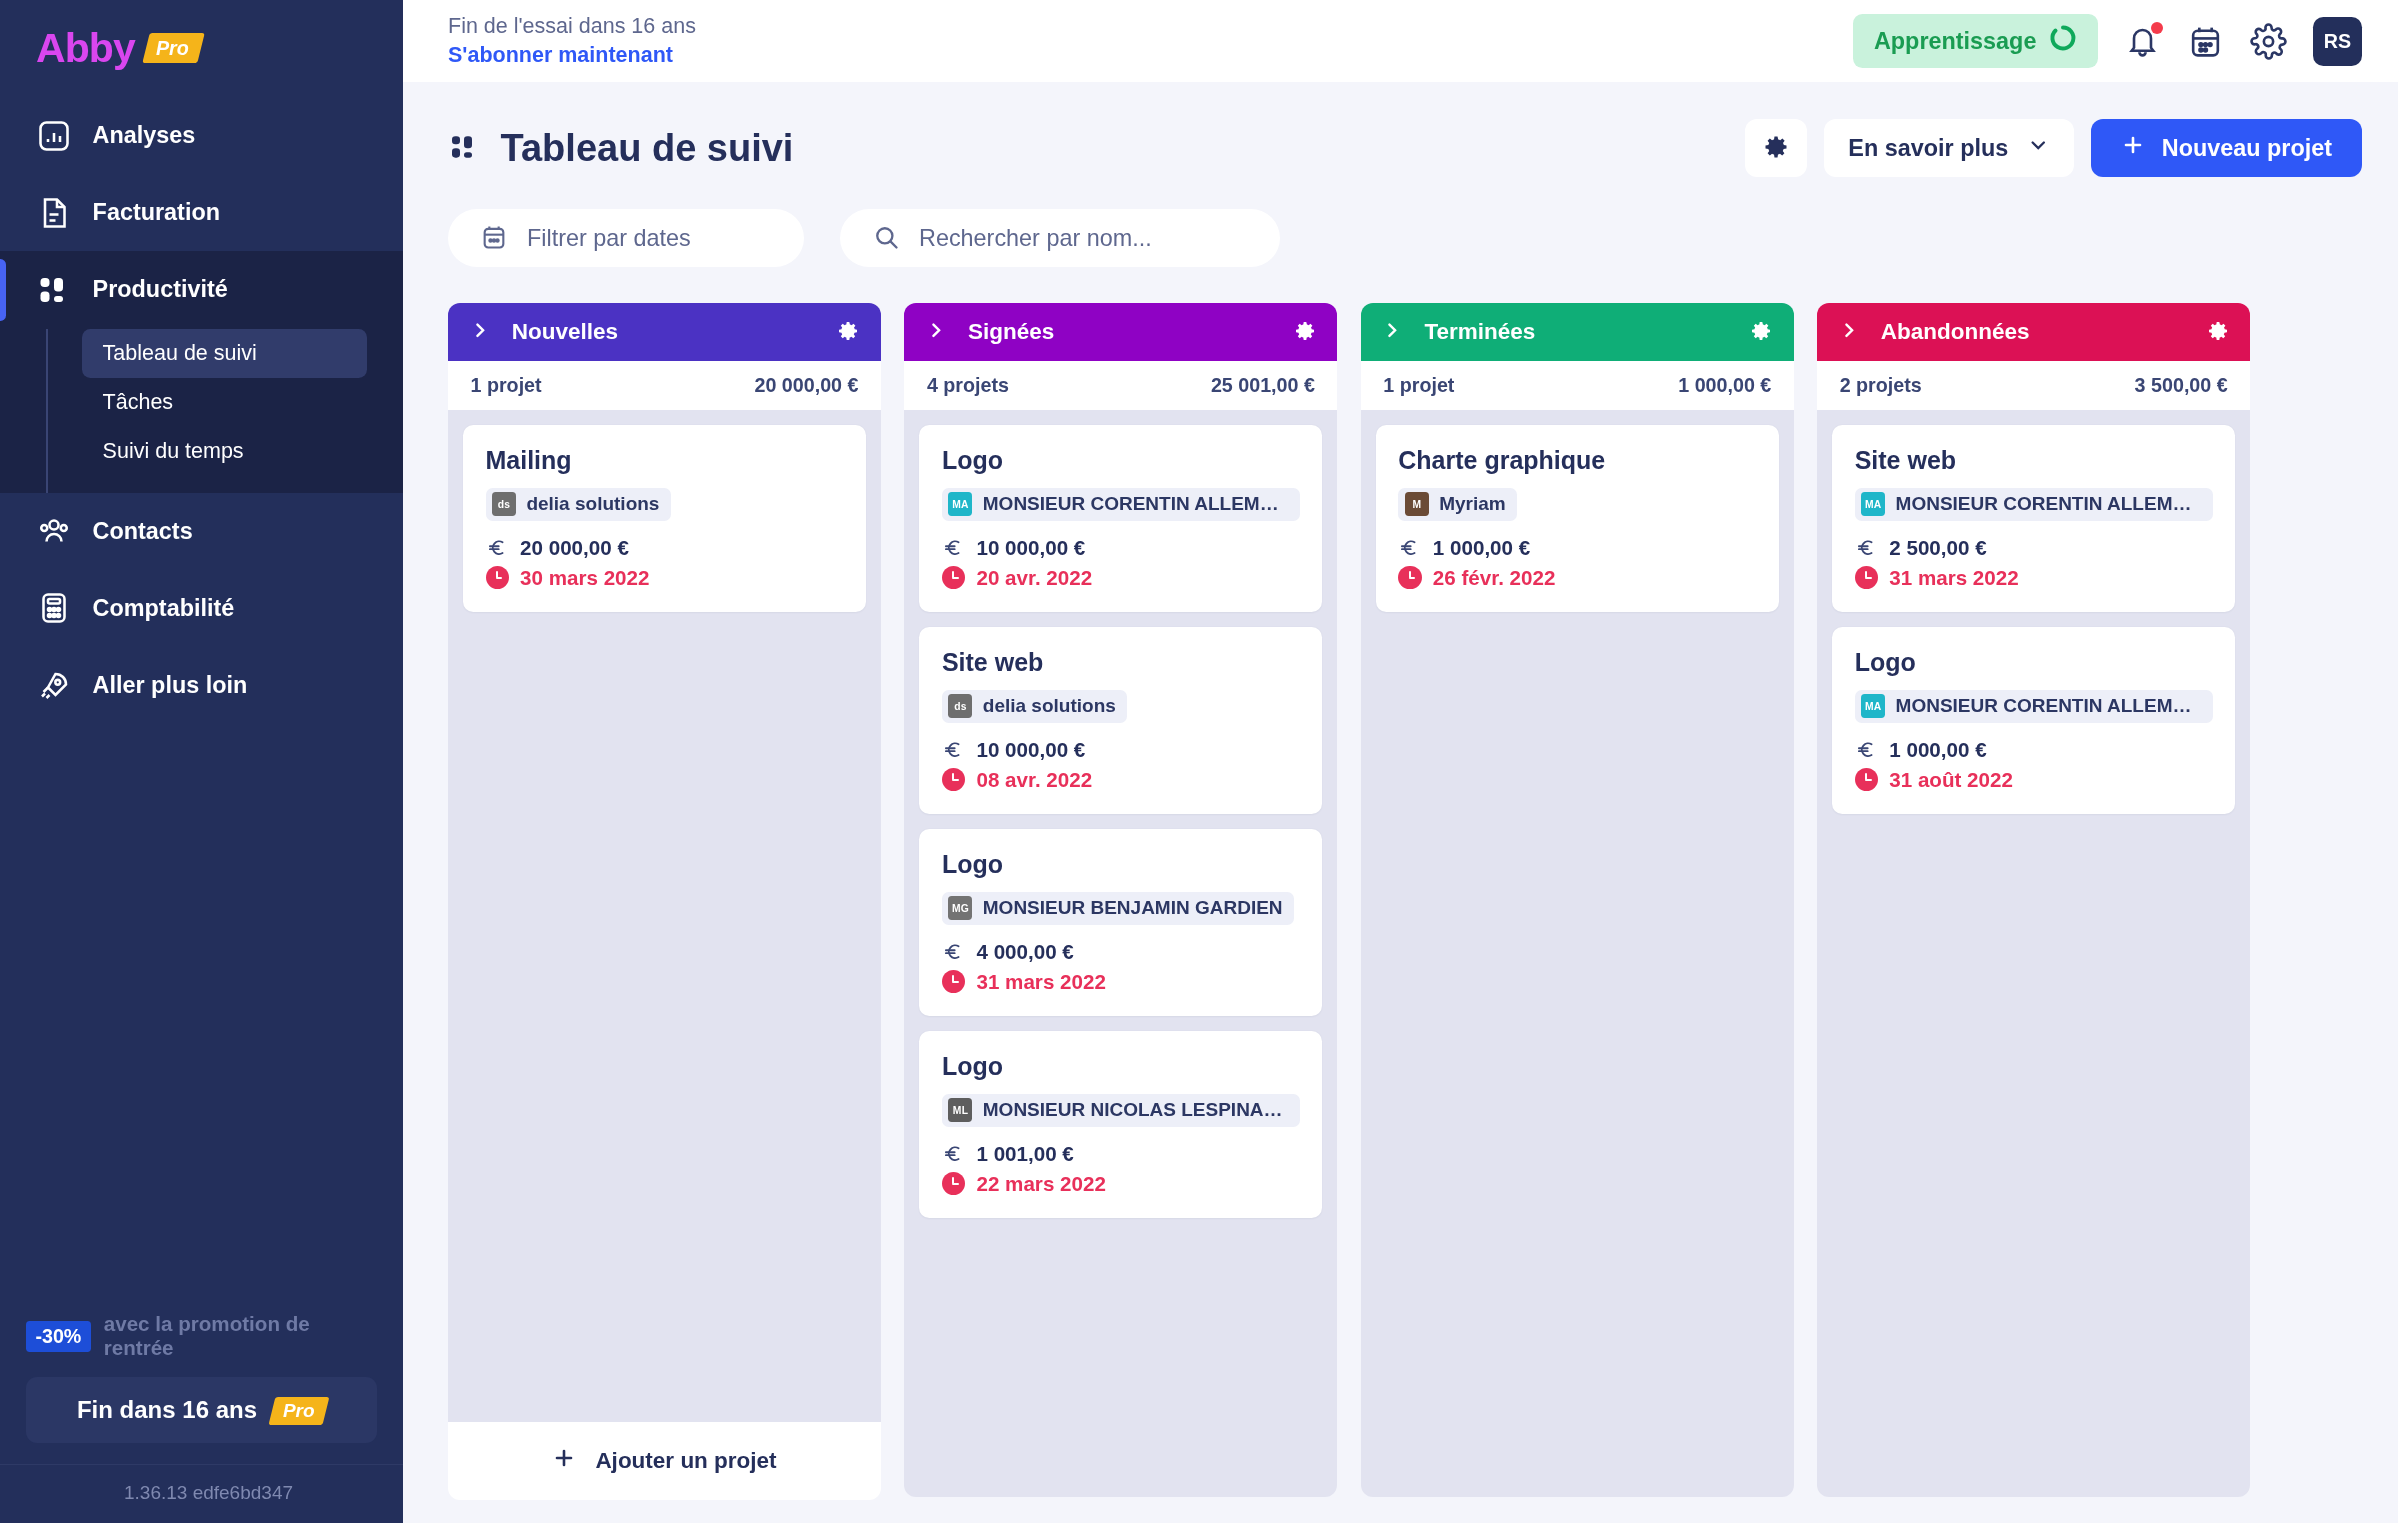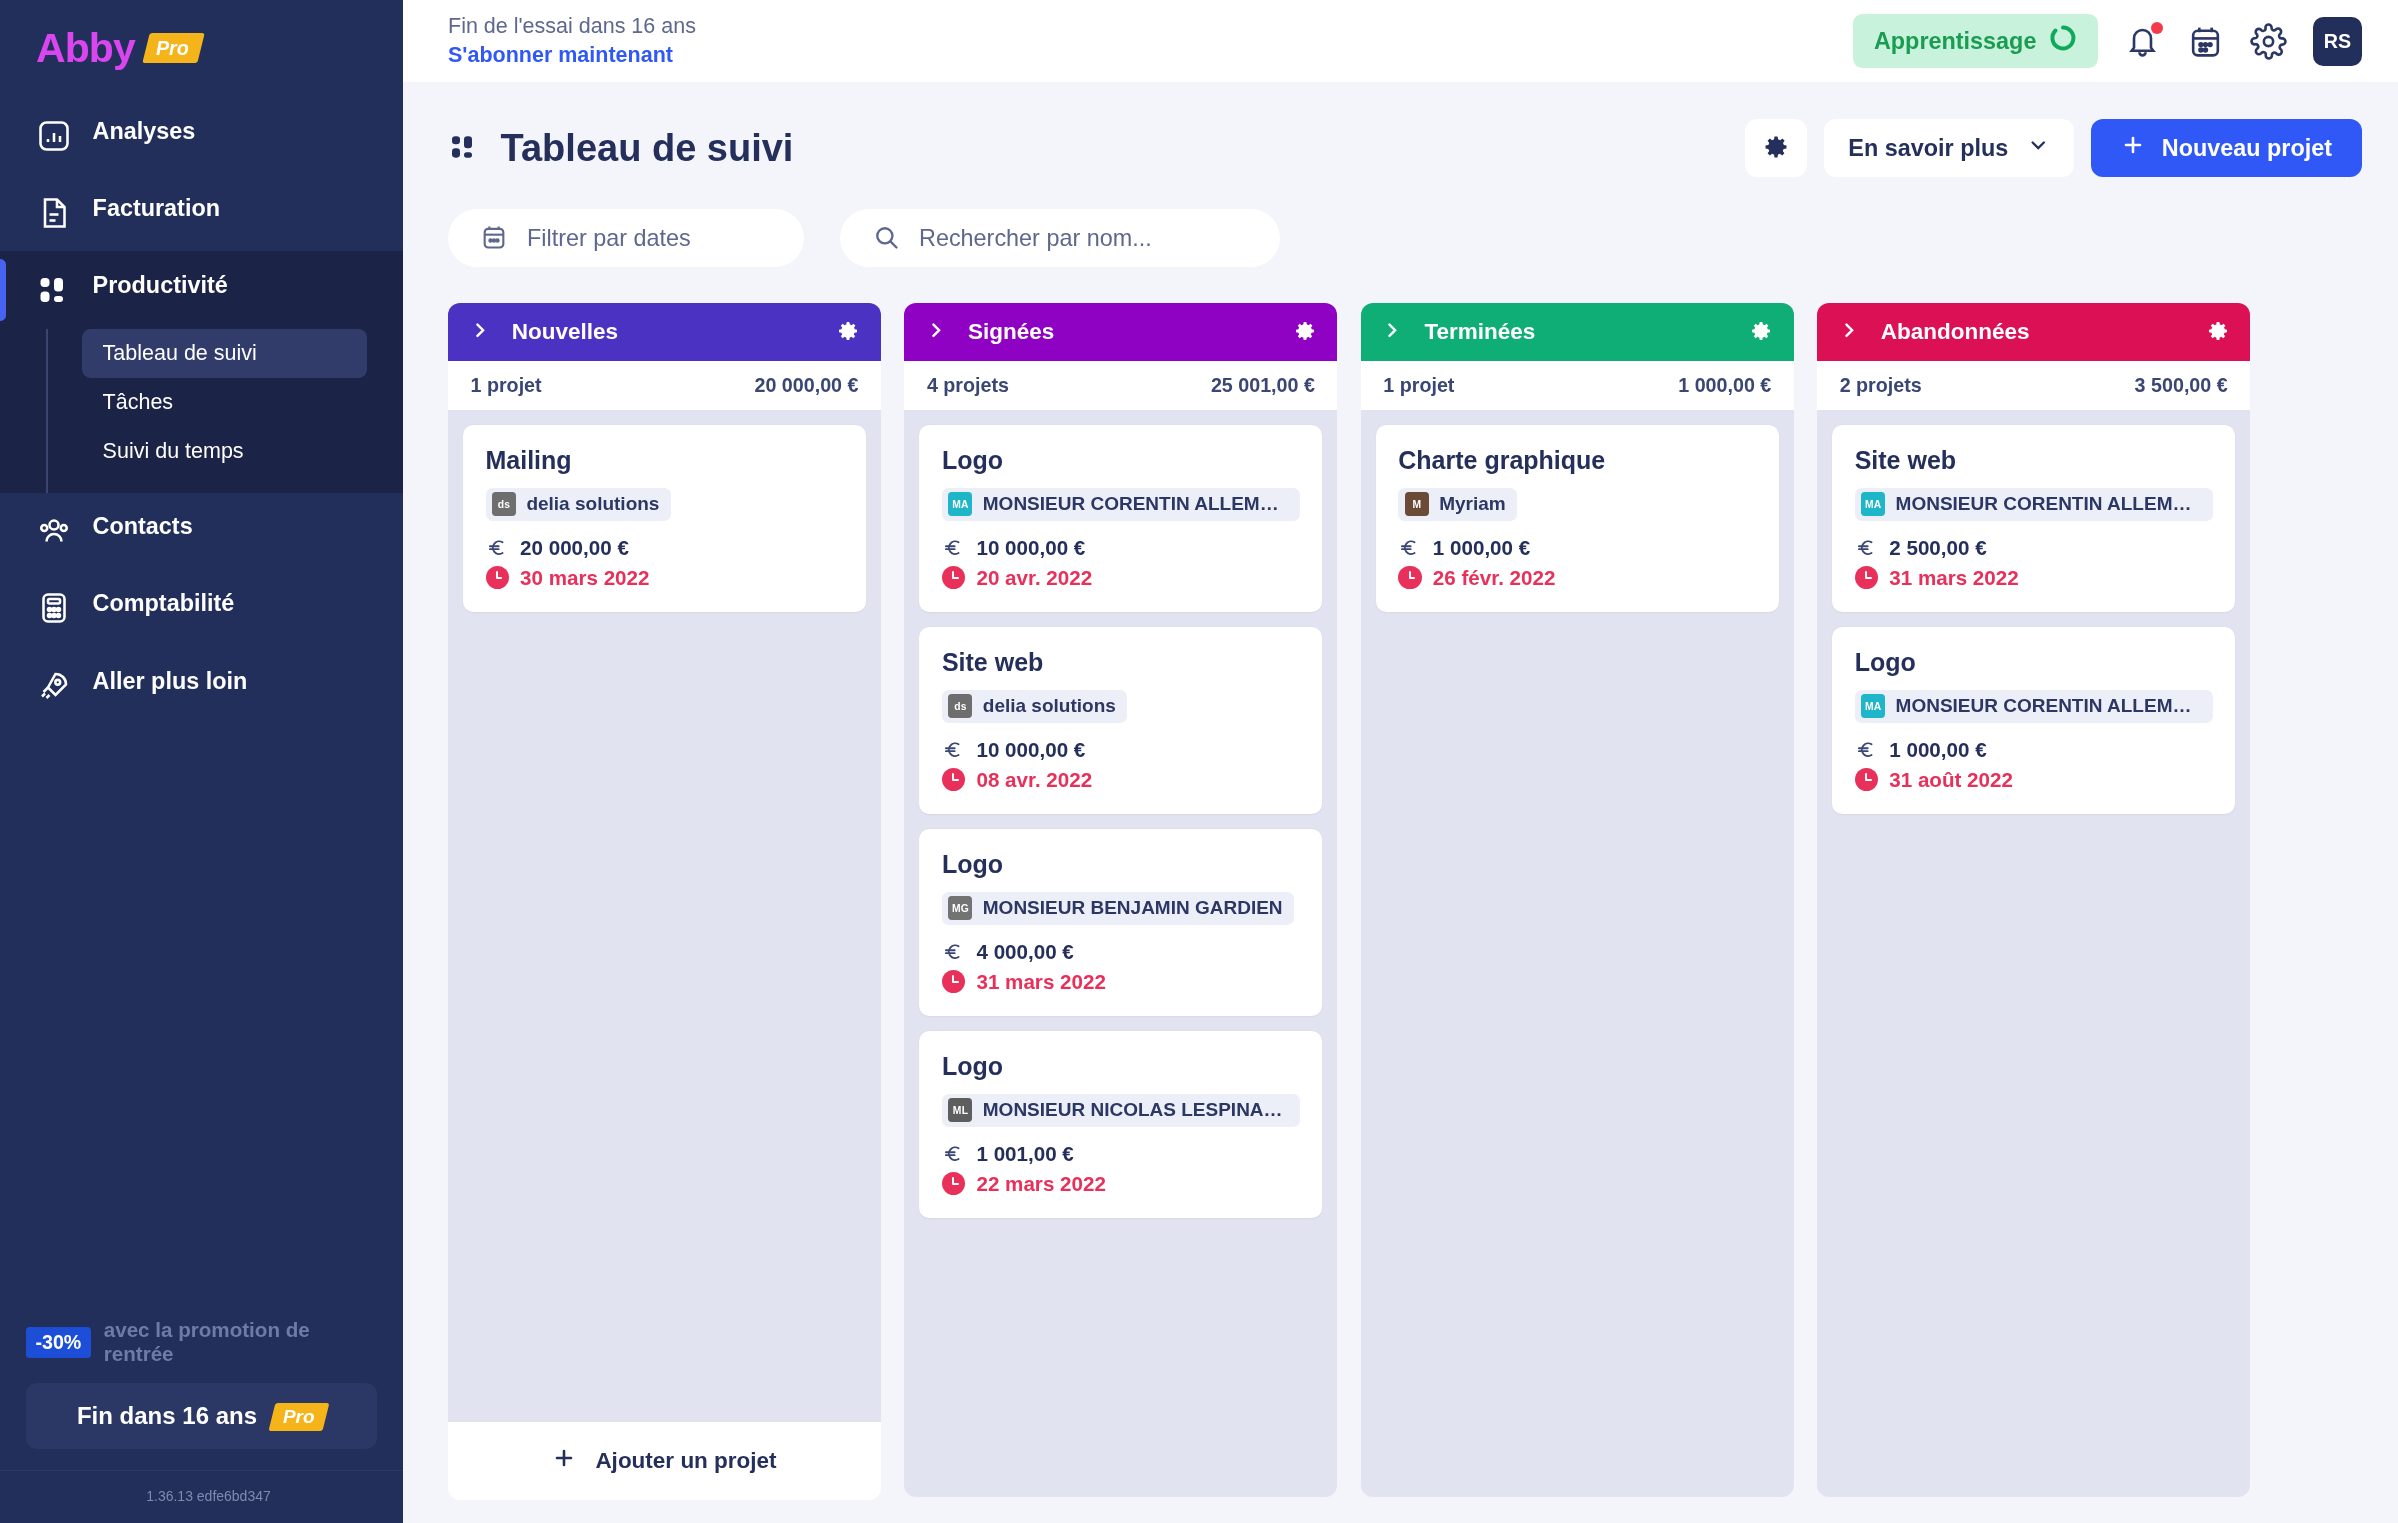--- a/index.html
+++ b/index.html
@@ -26,21 +26,21 @@
   .logo-pro {
     margin-left: 11.2px; background: #F5B41A; color: #ffffff;
     font-size: 19.7px; font-weight: 800; font-style: italic;
     padding: 3.7px 12px 3.7px 10.3px; transform: skewX(-14deg);
     border-radius: 2.8px; display: inline-block;
   }
   .logo-pro span { display: inline-block; transform: skewX(14deg); }
 
   .nav { display: flex; flex-direction: column; }
   .nav-item {
-    display: flex; gap: 20.6px;
+    display: flex; align-items: center; gap: 20.6px;
     padding: 20.6px 0 20.6px 36px; color: #ffffff;
     font-size: 23.4px; font-weight: 600; cursor: pointer;
     position: relative;
   }
   .nav-item.active-group { background: #1B2346; }
   .nav-item.active-group::before {
     content: ''; position: absolute; left: -5.6px; top: 7.5px;
     width: 11.2px; height: calc(100% - 15px);
     background: #4763F4; border-radius: 5.6px;
   }
@@ -73,21 +73,21 @@
     cursor: pointer; margin-bottom: 20.6px;
   }
   .promo-btn-label { color: #ffffff; font-size: 24px; font-weight: 700; text-align: right; }
   .promo-pro {
     background: #F5B41A; color: #fff; font-size: 19px; font-weight: 800;
     font-style: italic; padding: 2.8px 11.2px; transform: skewX(-14deg); border-radius: 2.8px;
   }
   .promo-pro span { display:inline-block; transform: skewX(14deg); }
   .version {
     border-top: 0.9px solid #2E3A66; padding: 17px 0 19px 14px;
-    text-align: center; color: #7F89B0; font-size: 14px; font-weight: 500;
+    text-align: center; color: #7F89B0; font-size: 19px; font-weight: 500;
   }
 
   
   .main { flex: 1; display: flex; flex-direction: column; min-width: 0; }
 
   .topbar {
     height: 82px; background: #ffffff; display: flex; align-items: center;
     justify-content: space-between; padding: 0 37px 0 45px; flex-shrink: 0;
   }
   .trial { line-height: 1.35; }

